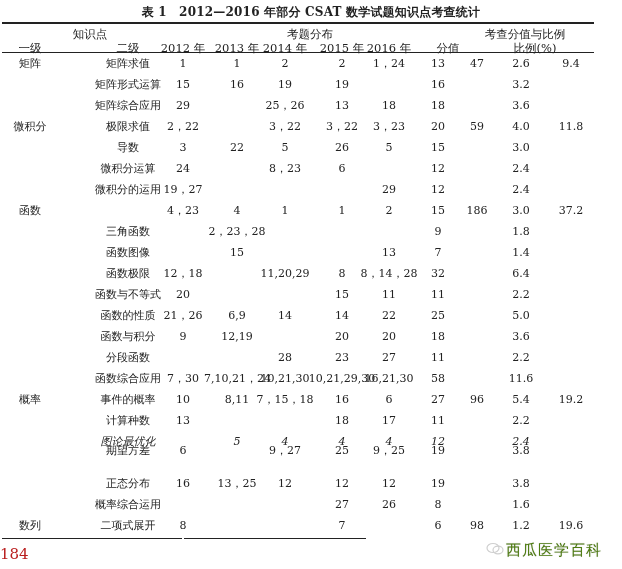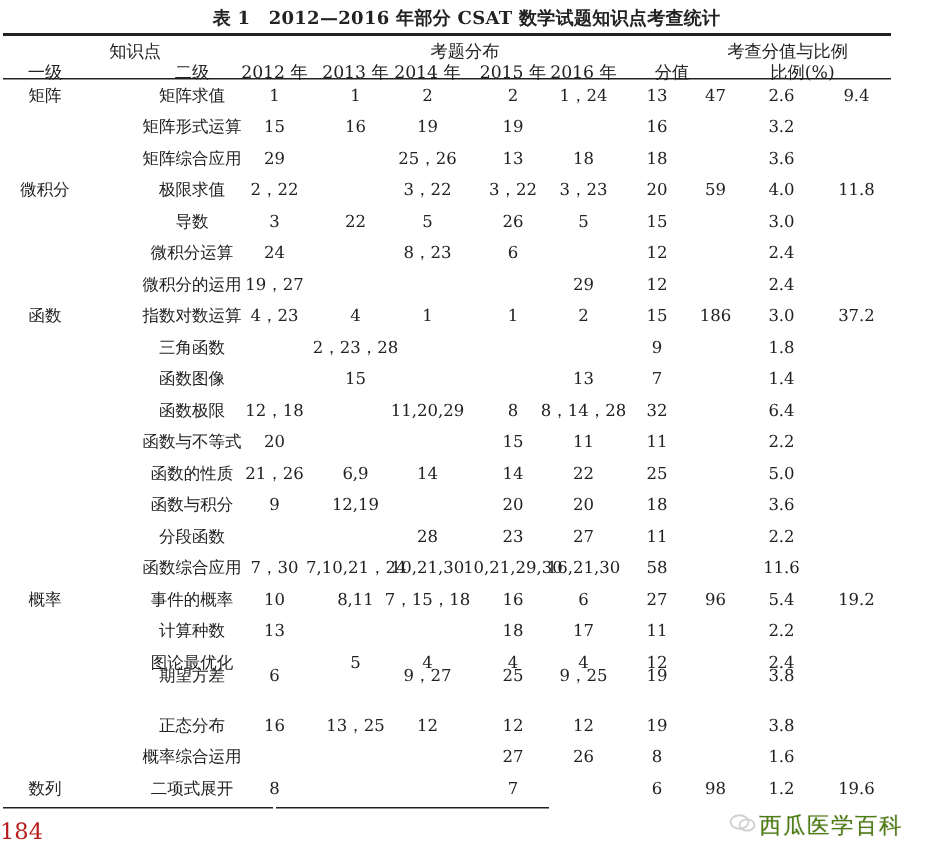--- a/index.html
+++ b/index.html
@@ -168,21 +168,20 @@
       <span class="cell c-y14"></span>
       <span class="cell c-y15"></span>
       <span class="cell c-y16">29</span>
       <span class="cell c-pts">12</span>
       <span class="cell c-tot"></span>
       <span class="cell c-pct">2.4</span>
       <span class="cell c-cat"></span>
     </div>
     <div class="row" style="top: 203px;">
       <span class="cell c-l1">函数</span>
-      <span class="cell c-l2">指数对数运算</span>
       <span class="cell c-y12">4，23</span>
       <span class="cell c-y13">4</span>
       <span class="cell c-y14">1</span>
       <span class="cell c-y15">1</span>
       <span class="cell c-y16">2</span>
       <span class="cell c-pts">15</span>
       <span class="cell c-tot">186</span>
       <span class="cell c-pct">3.0</span>
       <span class="cell c-cat">37.2</span>
     </div>
@@ -309,21 +308,21 @@
       <span class="cell c-y12">13</span>
       <span class="cell c-y13"></span>
       <span class="cell c-y14"></span>
       <span class="cell c-y15">18</span>
       <span class="cell c-y16">17</span>
       <span class="cell c-pts">11</span>
       <span class="cell c-tot"></span>
       <span class="cell c-pct">2.2</span>
       <span class="cell c-cat"></span>
     </div>
-    <div class="row" style="top: 434px;">
+    <div class="row" style="top: 434px; font-style: italic;">
       <span class="cell c-l1"></span>
       <span class="cell c-l2">图论最优化</span>
       <span class="cell c-y12"></span>
       <span class="cell c-y13">5</span>
       <span class="cell c-y14">4</span>
       <span class="cell c-y15">4</span>
       <span class="cell c-y16">4</span>
       <span class="cell c-pts">12</span>
       <span class="cell c-tot"></span>
       <span class="cell c-pct">2.4</span>

